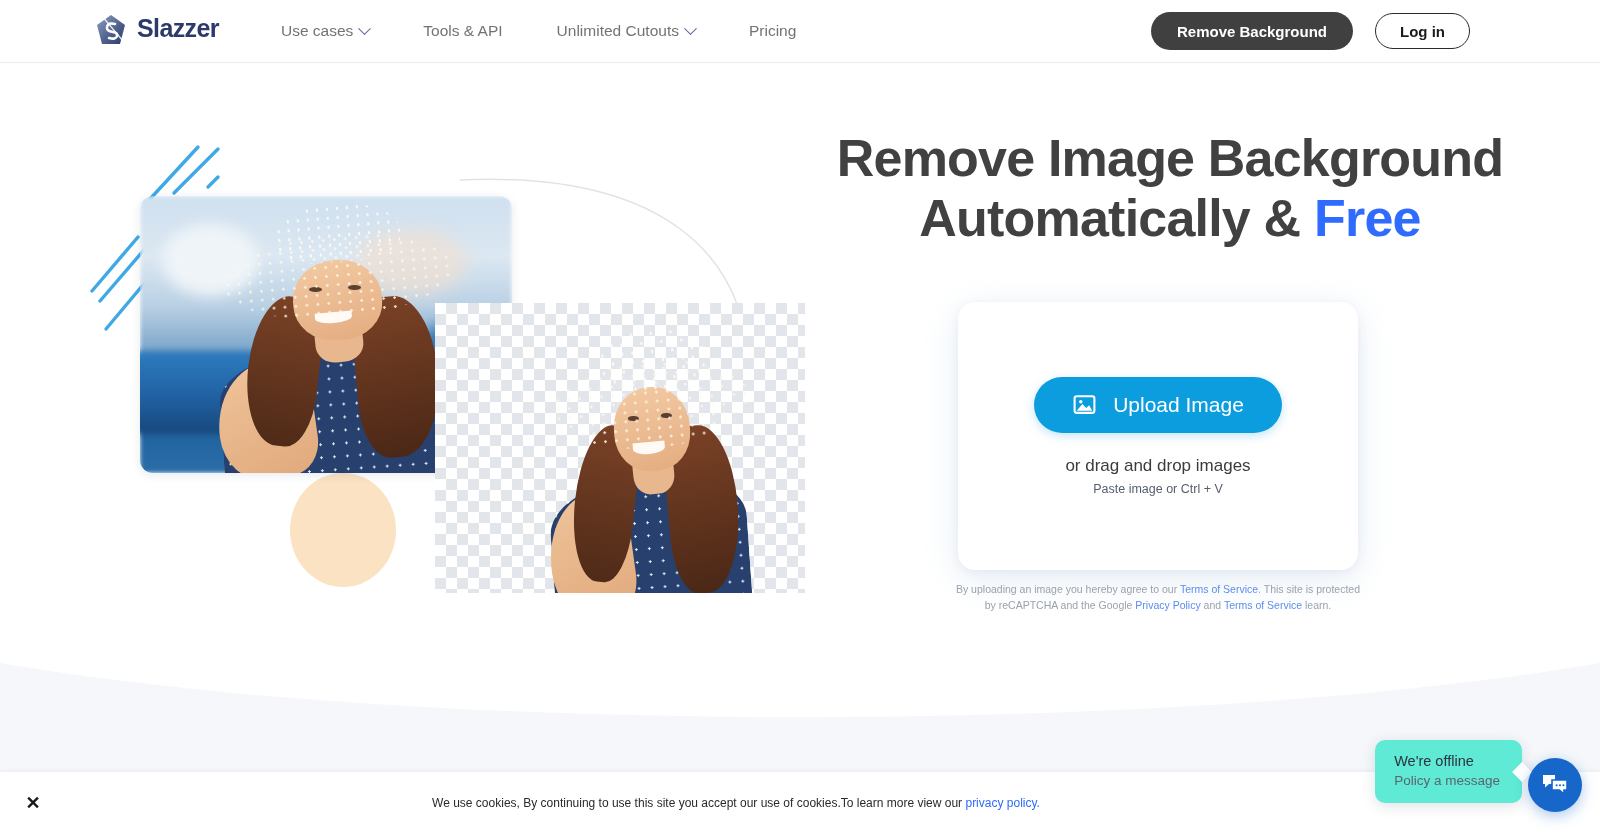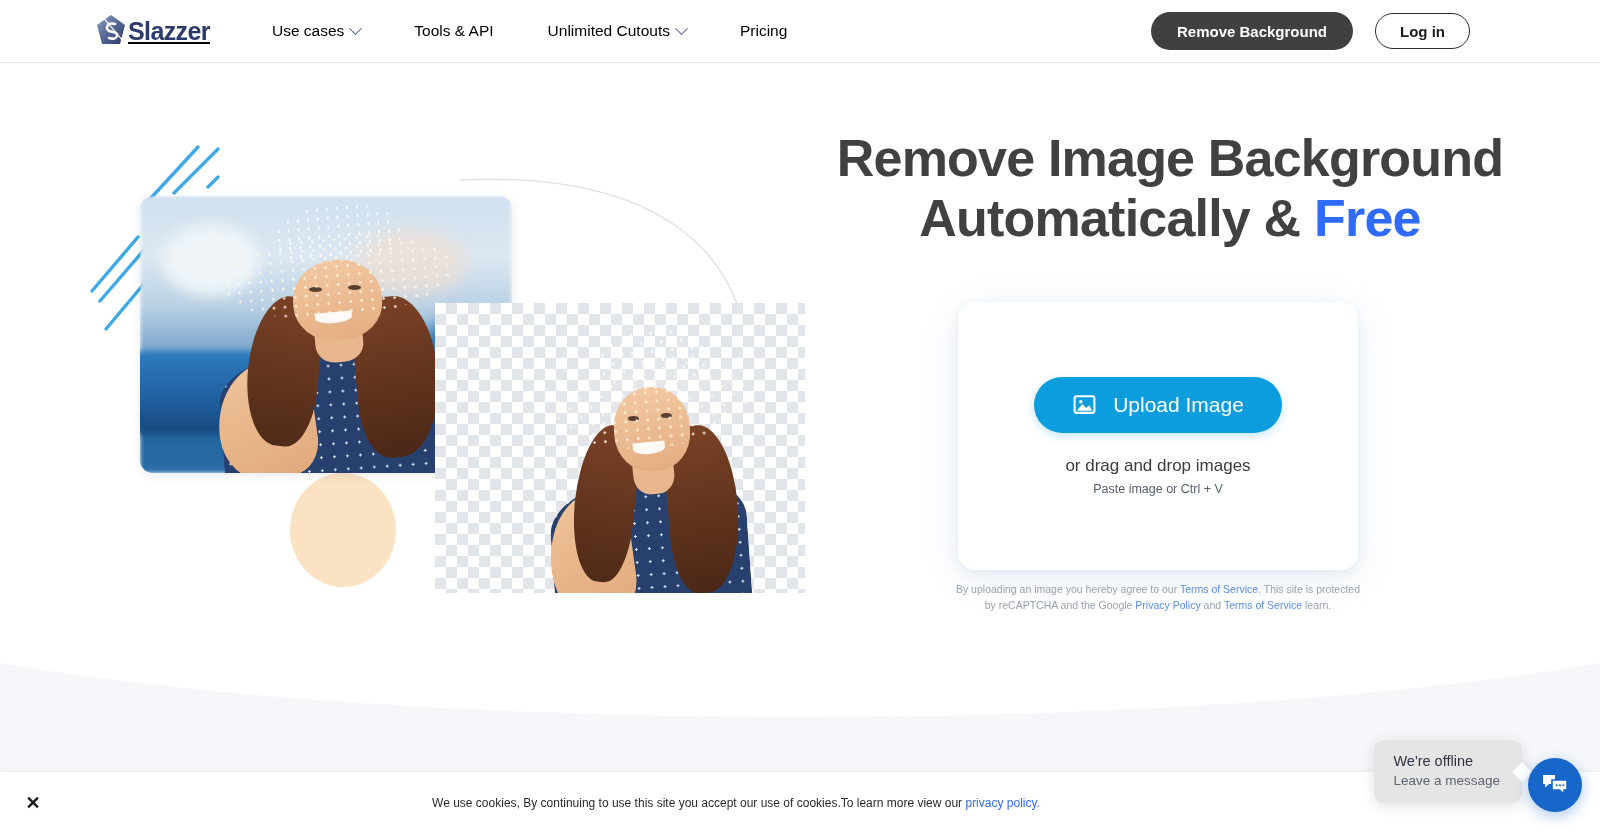--- a/index.html
+++ b/index.html
@@ -14,33 +14,32 @@
   
   .header {
     position: absolute; top: 0; left: 0;
     width: 1600px; height: 63px;
     background: #ffffff;
     border-bottom: 1px solid #ececf0;
     display: flex; align-items: center;
     z-index: 40;
   }
   .logo-wrap {
-    display: flex; align-items: center; gap: 2px;
+    display: flex; gap: 11px;
     margin-left: 96px;
-    text-decoration: underline;
   }
   .logo-mark { width: 30px; height: 34px; display: block; }
   .logo-text {
     font-size: 25px; font-weight: bold;
     color: #2b3a6b; letter-spacing: -0.6px;
   }
   .nav { display: flex; align-items: center; margin-left: 62px; }
   .nav-item {
     display: flex; align-items: center; gap: 7px;
-    font-size: 15.5px; color: #000000;
+    font-size: 15.5px; color: #737373;
     padding: 6px 0; margin-right: 54px;
     cursor: pointer; white-space: nowrap;
   }
   .nav-item:last-child { margin-right: 4px; }
   .chev {
     width: 9px; height: 9px;
     border-right: 1.6px solid #5d6c95;
     border-bottom: 1.6px solid #5d6c95;
     transform: rotate(45deg) translate(-2px,-2px);
   }
@@ -223,21 +222,21 @@
   .cookie-text {
     position: absolute; left: 0; width: 1472px;
     text-align: center;
     font-size: 12px; color: #2a2a2a;
   }
   .cookie-text a { color: #2f6bff; text-decoration: none; }
 
   
   .chat-bubble-box {
     position: absolute; right: 78px; bottom: 31px;
-    background: #e5e5e5; border-radius: 10px;
+    background: #5eead4; border-radius: 10px;
     padding: 13px 22px 15px 19px;
     box-shadow: 0 3px 14px rgba(40,60,90,0.15);
     z-index: 70;
   }
   .chat-bubble-box::after {
     content: ""; position: absolute; right: -7px; top: 50%;
     width: 14px; height: 14px; background: #ffffff;
     transform: translateY(-50%) rotate(45deg);
     box-shadow: 3px -3px 6px rgba(40,60,90,0.06);
   }
@@ -395,21 +394,21 @@
     </div>
   </div>
 
   <div class="grey-section"></div>
   <svg class="wave" viewBox="0 0 1600 58" preserveAspectRatio="none">
     <path d="M0 0 C 420 72, 1180 72, 1600 0 L1600 0 L0 0 Z" fill="#ffffff"></path>
   </svg>
 
   <div class="chat-bubble-box">
     <div class="chat-title">We're offline</div>
-    <div class="chat-sub">Leave a message</div>
+    <div class="chat-sub">Policy a message</div>
   </div>
   <div class="chat-fab">
     <svg width="28" height="26" viewBox="0 0 28 26">
       <path d="M2 3 h12 v9 h-6 l-4 3.4 v-3.4 h-2 z" fill="#ffffff"></path>
       <path d="M11 8 h15 v10 h-3 v4 l-4.6 -4 h-7.4 z" fill="#ffffff" stroke="#1667c9" stroke-width="1.6"></path>
       <circle cx="15.6" cy="13.2" r="1.05" fill="#1667c9"></circle>
       <circle cx="19" cy="13.2" r="1.05" fill="#1667c9"></circle>
       <circle cx="22.4" cy="13.2" r="1.05" fill="#1667c9"></circle>
     </svg>
   </div>

